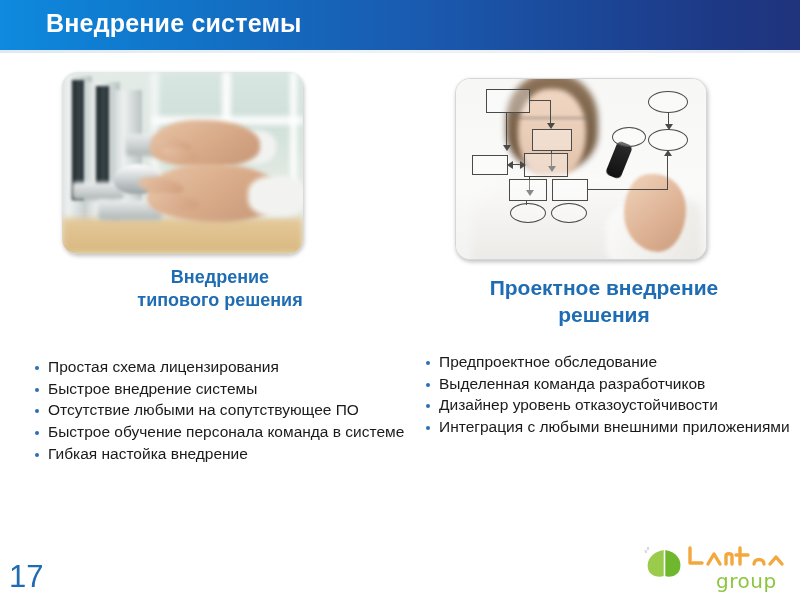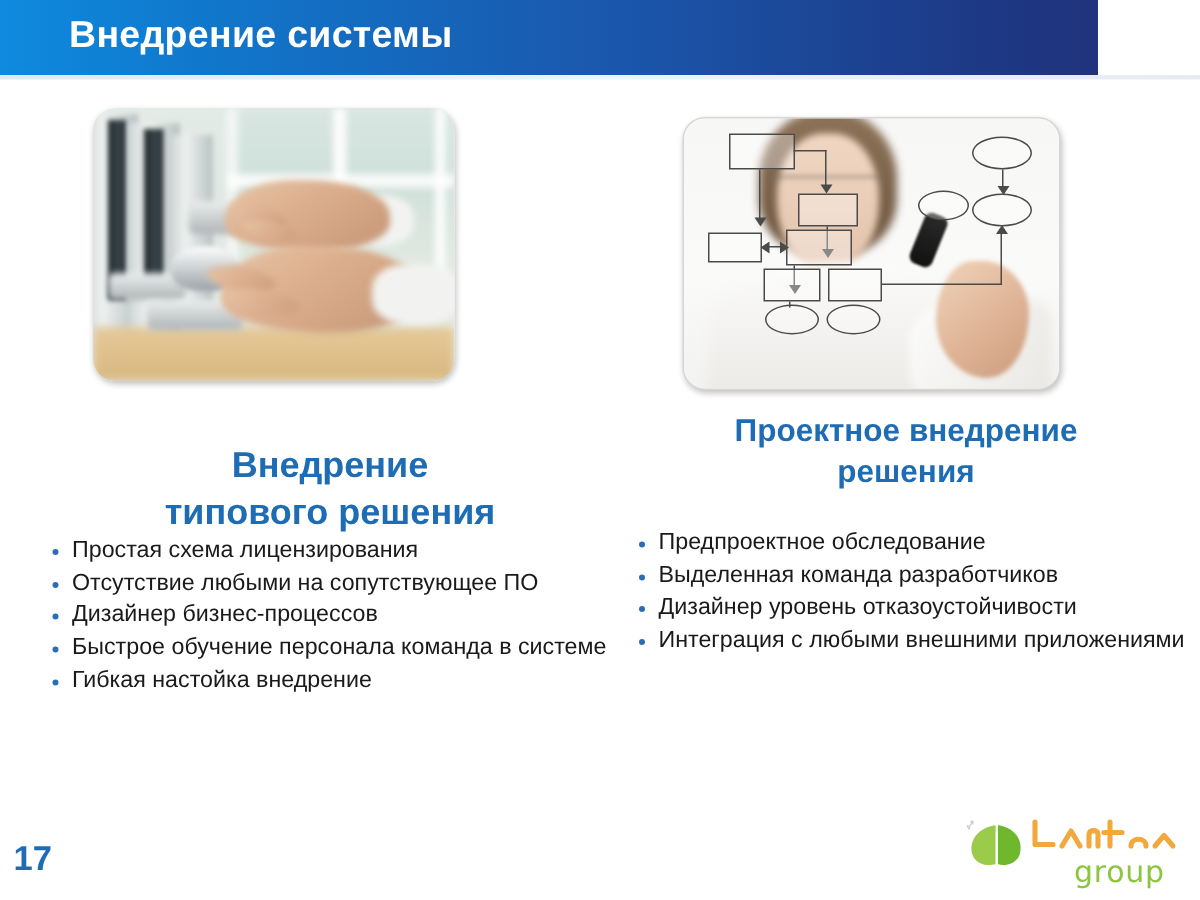--- a/index.html
+++ b/index.html
@@ -13,21 +13,21 @@
     position: relative;
     overflow: hidden;
     font-family: "Liberation Sans", sans-serif;
     background: #ffffff;
   }
 
   
   #header-bar {
     position: absolute;
     left: 0; top: 0;
-    width: 732px; height: 50px;
+    width: 800px; height: 50px;
     background: linear-gradient(to right, #0e8ade 0%, #1078cc 18%, #1a58ad 55%, #1d3a87 88%, #20337c 100%);
   }
   #header-title {
     position: absolute;
     left: 46px;
     top: 9px;
     font-size: 25px;
     font-weight: bold;
     color: #ffffff;
     letter-spacing: 0.2px;
@@ -205,22 +205,22 @@
   
   .col-heading {
     position: absolute;
     font-weight: bold;
     color: #1e6cb3;
     text-align: center;
     line-height: 1.28;
     text-shadow: 0.6px 0.6px 0 rgba(255,255,255,0.85);
   }
   #heading-left {
-    left: 30px; top: 296px; width: 380px;
-    font-size: 24px;
+    left: 30px; top: 266px; width: 380px;
+    font-size: 18px;
   }
   #heading-right {
     left: 420px; top: 275px; width: 368px;
     font-size: 21px;
   }
 
   
   .bullet-list {
     position: absolute;
     margin: 0;
@@ -244,22 +244,22 @@
     top: 9px;
     width: 4px; height: 4px;
     border-radius: 50%;
     background: #2a6fb5;
   }
 
   
   #page-number {
     position: absolute;
     left: 9px; top: 559px;
-    font-size: 23px;
-    font-weight: bold;
+    font-size: 31px;
+    font-weight: normal;
     color: #1f6cb4;
   }
   #logo {
     position: absolute;
     left: 640px; top: 543px;
     width: 152px; height: 52px;
   }
   #logo-leaf {
     position: absolute; left: 4px; top: 2px; width: 40px; height: 36px;
   }
@@ -363,22 +363,22 @@
   <div>типового решения</div>
 </div>
 
 <div class="col-heading" id="heading-right">
   <div>Проектное внедрение</div>
   <div>решения</div>
 </div>
 
 <ul class="bullet-list" id="list-left">
   <li>Простая схема лицензирования</li>
+  <li>Быстрое внедрение системы</li>
   <li>Отсутствие любыми на сопутствующее ПО</li>
-  <li>Дизайнер бизнес-процессов</li>
   <li>Быстрое обучение персонала команда в системе</li>
   <li>Гибкая настойка внедрение</li>
 </ul>
 
 <ul class="bullet-list" id="list-right">
   <li>Предпроектное обследование</li>
   <li>Выделенная команда разработчиков</li>
   <li>Дизайнер уровень отказоустойчивости</li>
   <li>Интеграция с любыми внешними приложениями</li>
 </ul>

